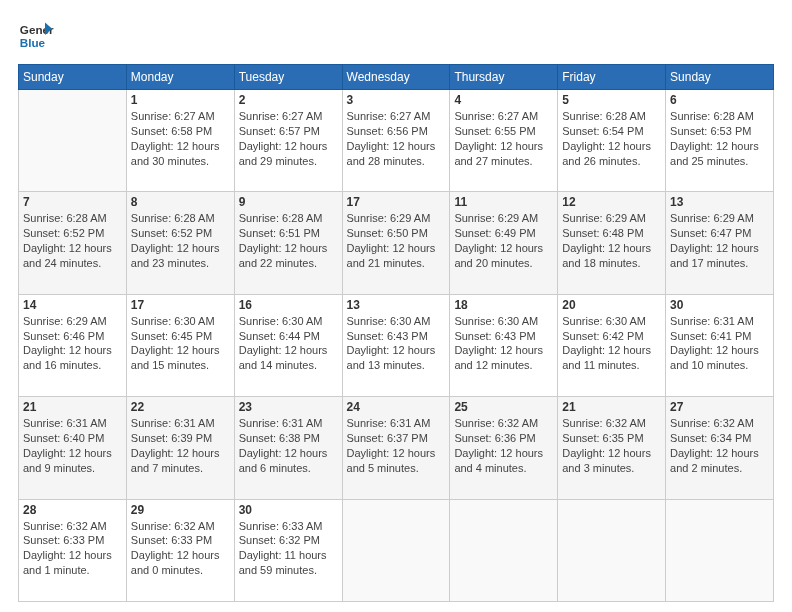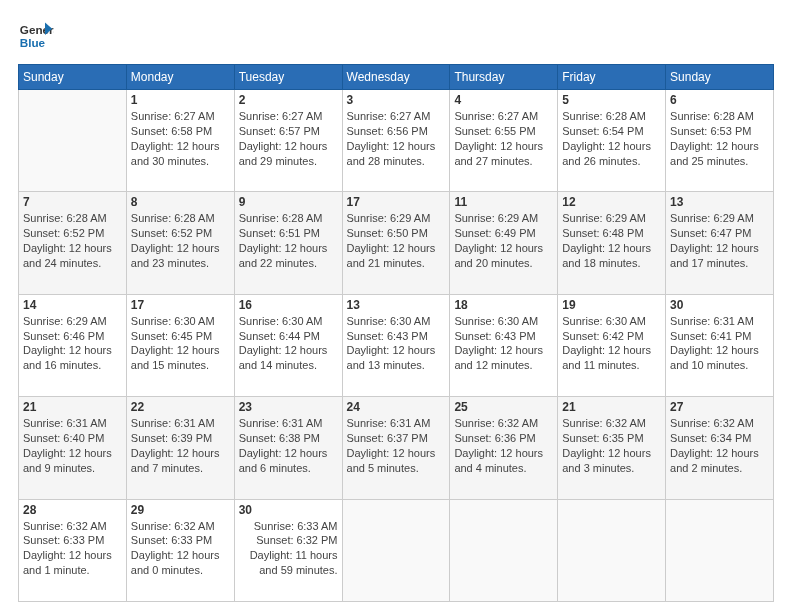--- a/index.html
+++ b/index.html
@@ -247,21 +247,21 @@
 and 13 minutes.</div>
           </td>
           <td>
             <span class="day-number">18</span>
             <div class="day-info" style="white-space: pre-line;">Sunrise: 6:30 AM
 Sunset: 6:43 PM
 Daylight: 12 hours
 and 12 minutes.</div>
           </td>
           <td>
-            <span class="day-number">19</span>
+            <span class="day-number">20</span>
             <div class="day-info" style="white-space: pre-line;">Sunrise: 6:30 AM
 Sunset: 6:42 PM
 Daylight: 12 hours
 and 11 minutes.</div>
           </td>
           <td>
             <span class="day-number">30</span>
             <div class="day-info" style="white-space: pre-line;">Sunrise: 6:31 AM
 Sunset: 6:41 PM
 Daylight: 12 hours
@@ -329,21 +329,21 @@
           </td>
           <td>
             <span class="day-number">29</span>
             <div class="day-info" style="white-space: pre-line;">Sunrise: 6:32 AM
 Sunset: 6:33 PM
 Daylight: 12 hours
 and 0 minutes.</div>
           </td>
           <td>
             <span class="day-number">30</span>
-            <div class="day-info" style="white-space: pre-line; text-align: right;">Sunrise: 6:33 AM
+            <div class="day-info" style="white-space: pre-line;">Sunrise: 6:33 AM
 Sunset: 6:32 PM
 Daylight: 11 hours
 and 59 minutes.</div>
           </td>
           <td class="empty-cell"></td>
           <td class="empty-cell"></td>
           <td class="empty-cell"></td>
           <td class="empty-cell"></td>
         </tr>
       </tbody>

